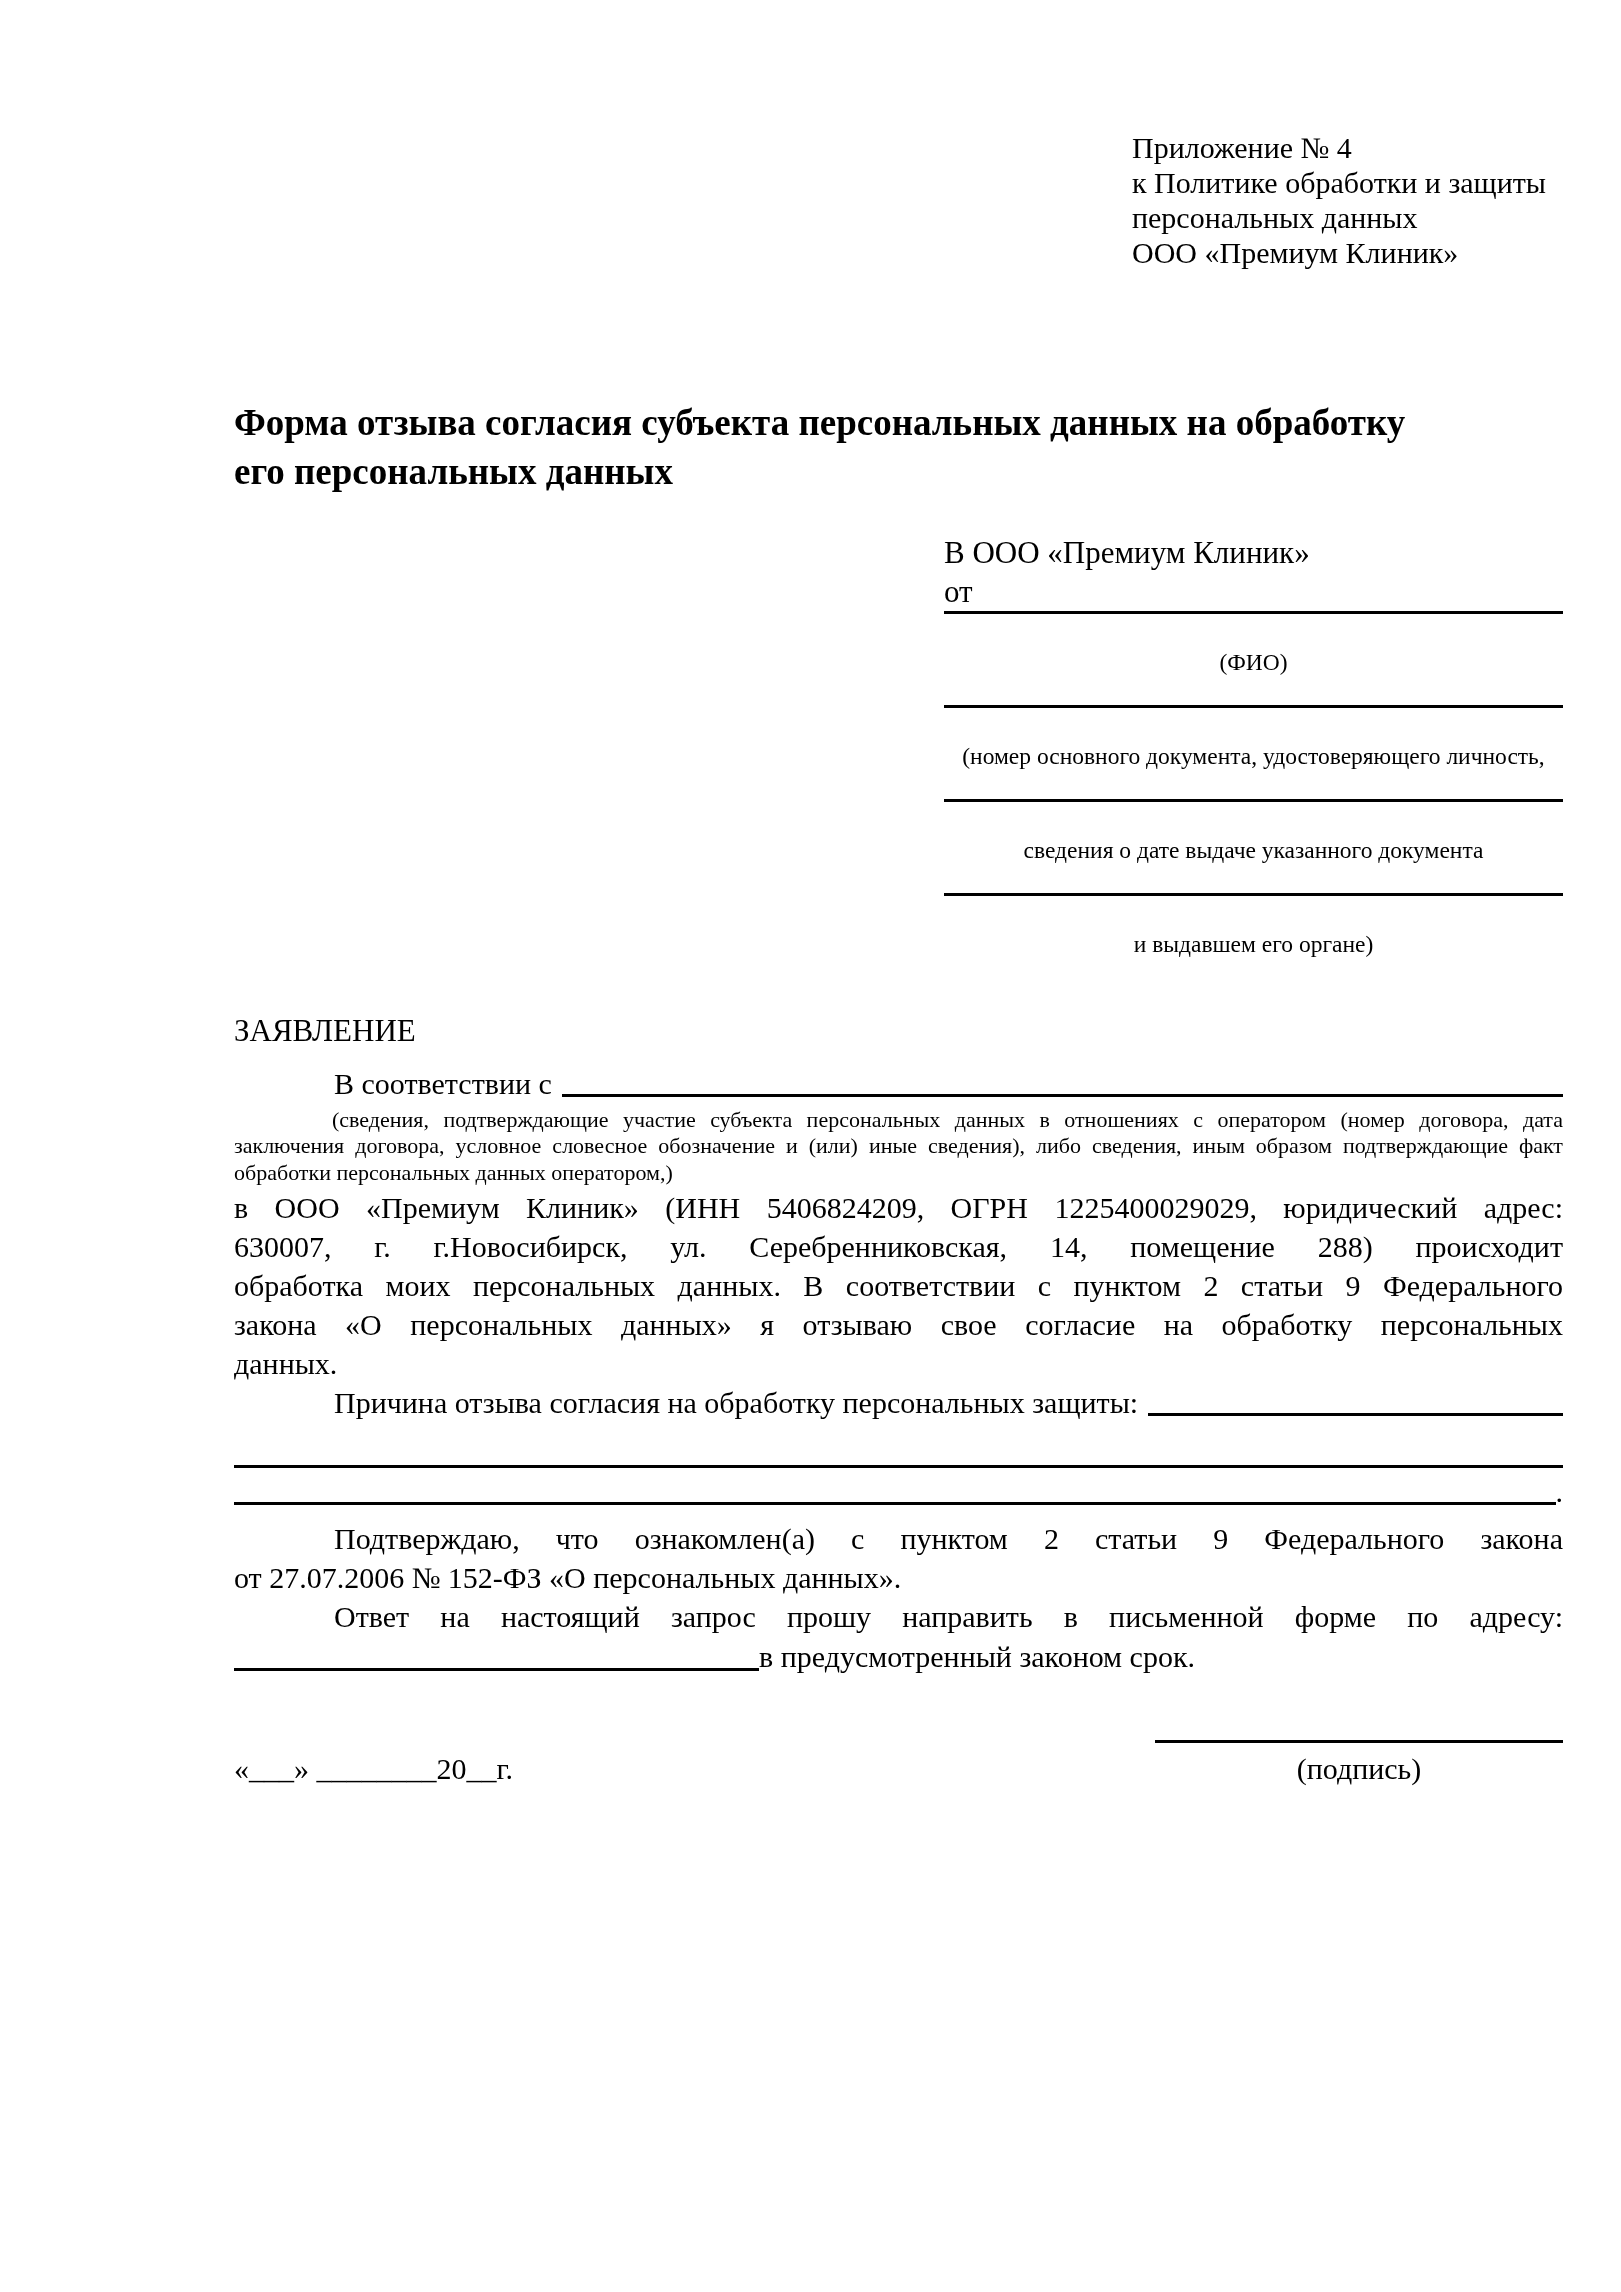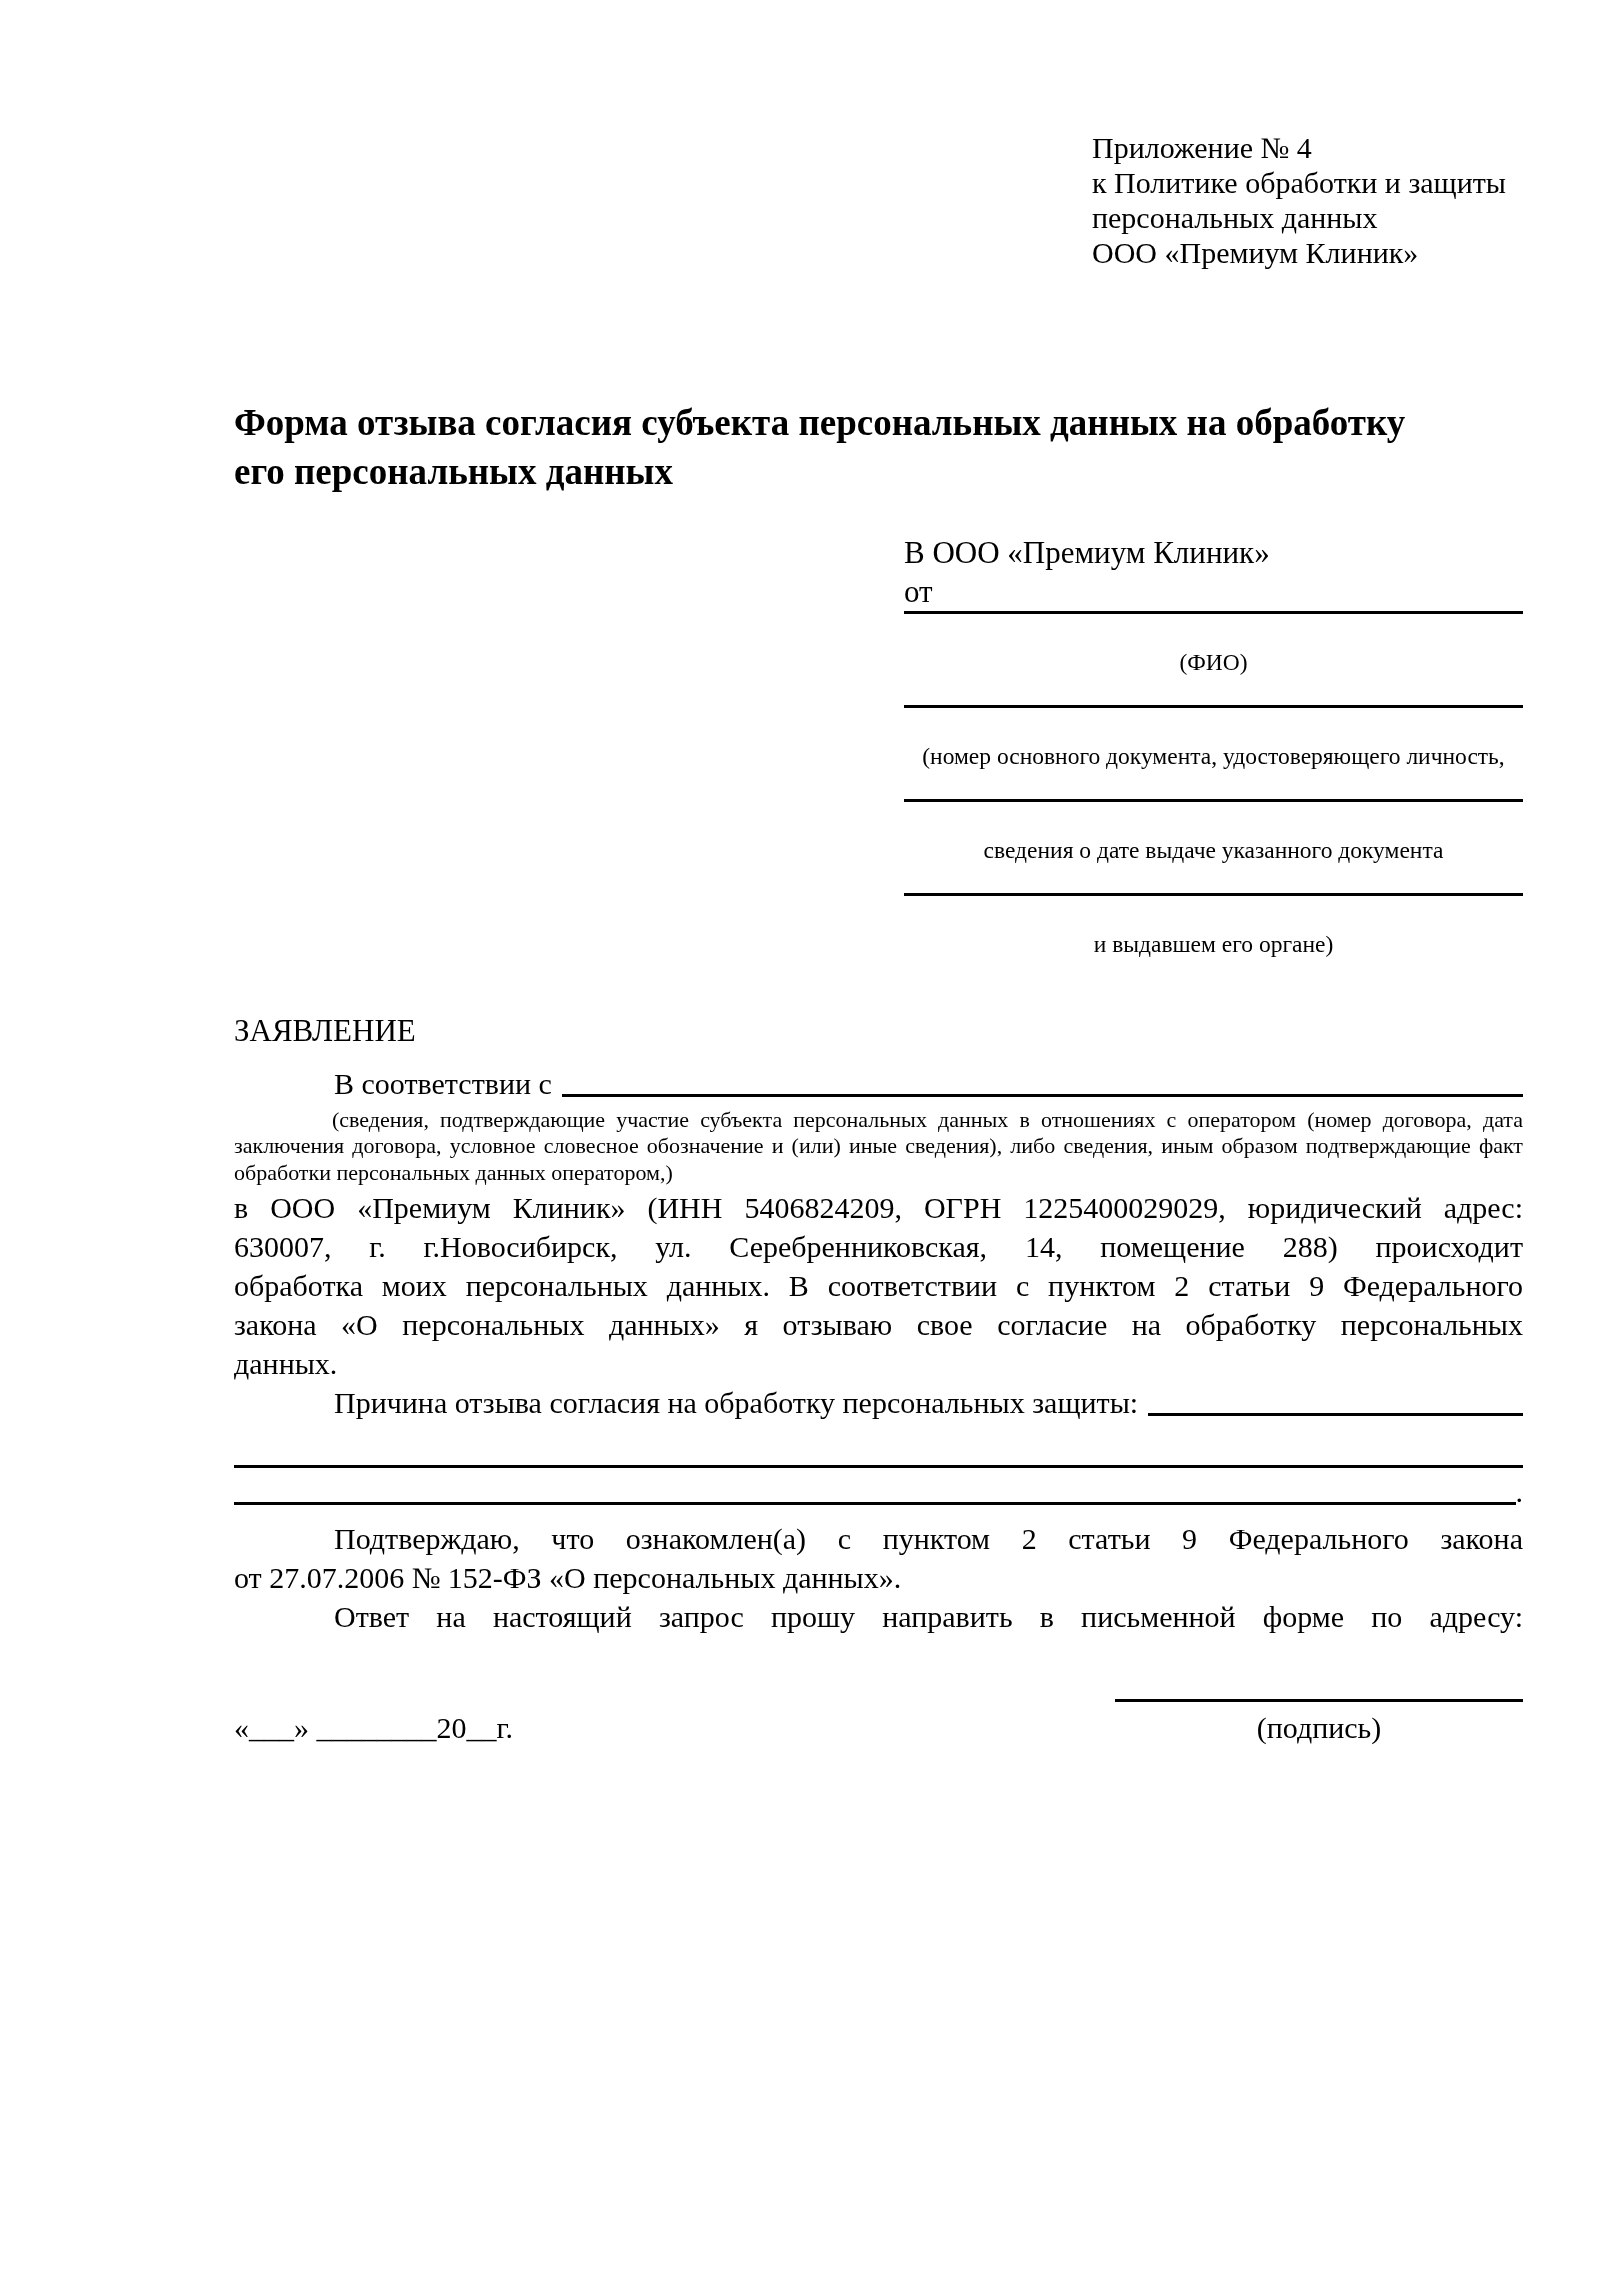--- a/index.html
+++ b/index.html
@@ -1,21 +1,21 @@
 <!DOCTYPE html>
 <html><head>
 <meta charset="utf-8">
 <style>
   * { margin:0; padding:0; box-sizing:border-box; }
   html,body { background:#888; }
   .page {
     width:1621px; height:2293px;
     background:#ffffff; color:#000000;
     font-family:"Liberation Serif","DejaVu Serif",serif;
-    padding:130px 98px 0 234px;
+    padding:130px 58px 0 234px;
     overflow:hidden; position:relative;
     margin:0 auto;
   }
   
   .annex {
     width:431px; margin-left:auto;
     font-size:30px; line-height:35px;
   }
   
   .doc-title {
@@ -134,20 +134,24 @@
     <span>.</span>
   </div>
 
   <div class="body-text confirm">
     <div class="jlast ind-big" style="text-indent:100px;">Подтверждаю, что ознакомлен(а) с пунктом 2 статьи 9 Федерального закона</div>
     <div>от 27.07.2006 № 152-ФЗ «О персональных данных».</div>
   </div>
 
   <div class="body-text jlast" style="text-indent:100px;">Ответ на настоящий запрос прошу направить в письменной форме по адресу:</div>
 
+  <div class="reply-line">
+    <span class="uline"></span>
+    <span>в предусмотренный законом срок.</span>
+  </div>
 
   <div class="footer-row">
     <span>«___» ________20__г.</span>
     <span class="sig-group">
       <span class="sig-line"></span>
       <span>(подпись)</span>
     </span>
   </div>
 
 </div>

